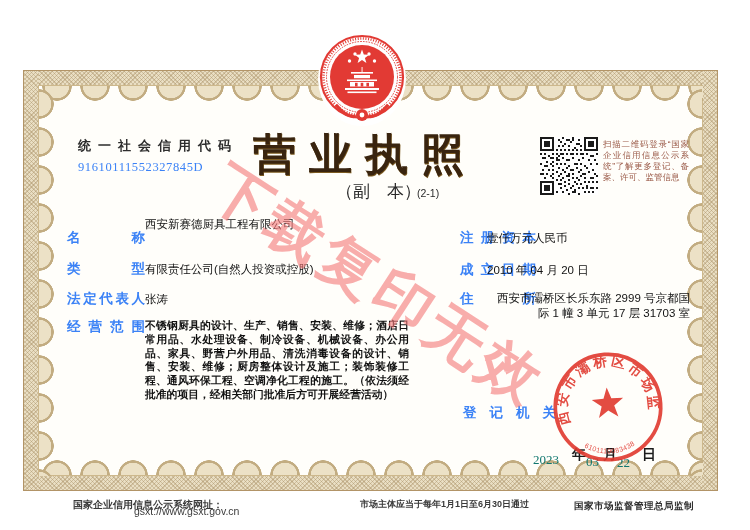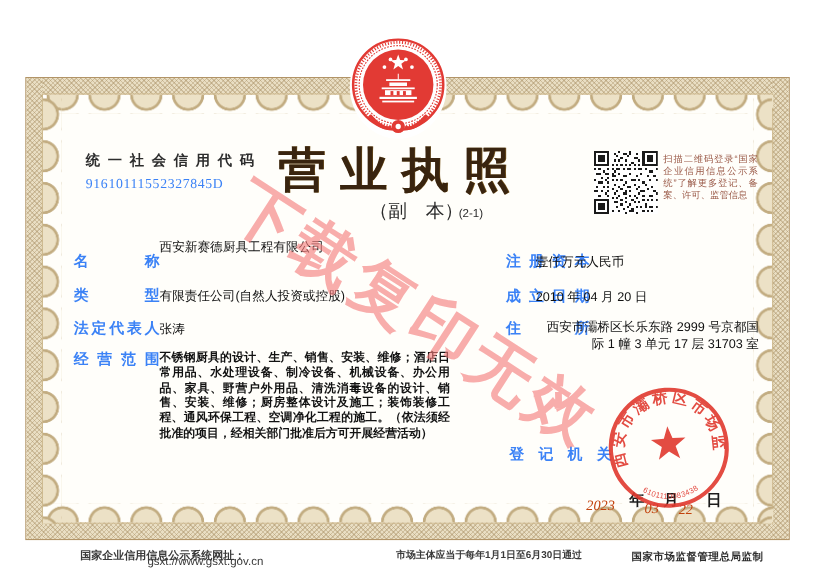--- a/index.html
+++ b/index.html
@@ -65,21 +65,21 @@
   .v-name{left:145px;top:217px;}
   .v-type{left:145px;top:262px;}
   .v-rep{left:145px;top:292px;}
   .v-scope{left:145px;top:319px;width:264px;font-size:10.8px;line-height:13.8px;text-align:justify;font-weight:bold;}
   .v-capital{left:487px;top:231px;}
   .v-date{left:487px;top:263px;}
   .v-addr{left:487px;top:291px;width:203px;line-height:14.5px;text-align:right;}
 
   
   .lab-authority{left:463px;top:404px;width:93px;}
-  .d-num{position:absolute;font-family:"Liberation Serif","DejaVu Serif",serif;font-size:13px;color:#c2410c;z-index:5;font-style:italic;}
+  .d-num{position:absolute;font-family:"Liberation Serif","DejaVu Serif",serif;font-size:13px;color:#0f766e;z-index:5;}
   .d-lab{position:absolute;font-size:14px;font-weight:bold;color:#1b1b1b;z-index:5;}
   .d-y{left:533px;top:452px;} .d-yl{left:572px;top:446px;}
   .d-m{left:586px;top:454px;} .d-ml{left:603px;top:446px;}
   .d-d{left:617px;top:455px;} .d-dl{left:642px;top:446px;}
   .seal{position:absolute;left:546px;top:345px;width:124px;height:124px;z-index:8;opacity:.9;
     transform:rotate(-4deg);}
 
   
   .watermark{position:absolute;left:238px;top:148px;z-index:9;white-space:nowrap;
     font-size:59px;font-weight:bold;letter-spacing:5px;color:rgba(243,122,122,0.62);

